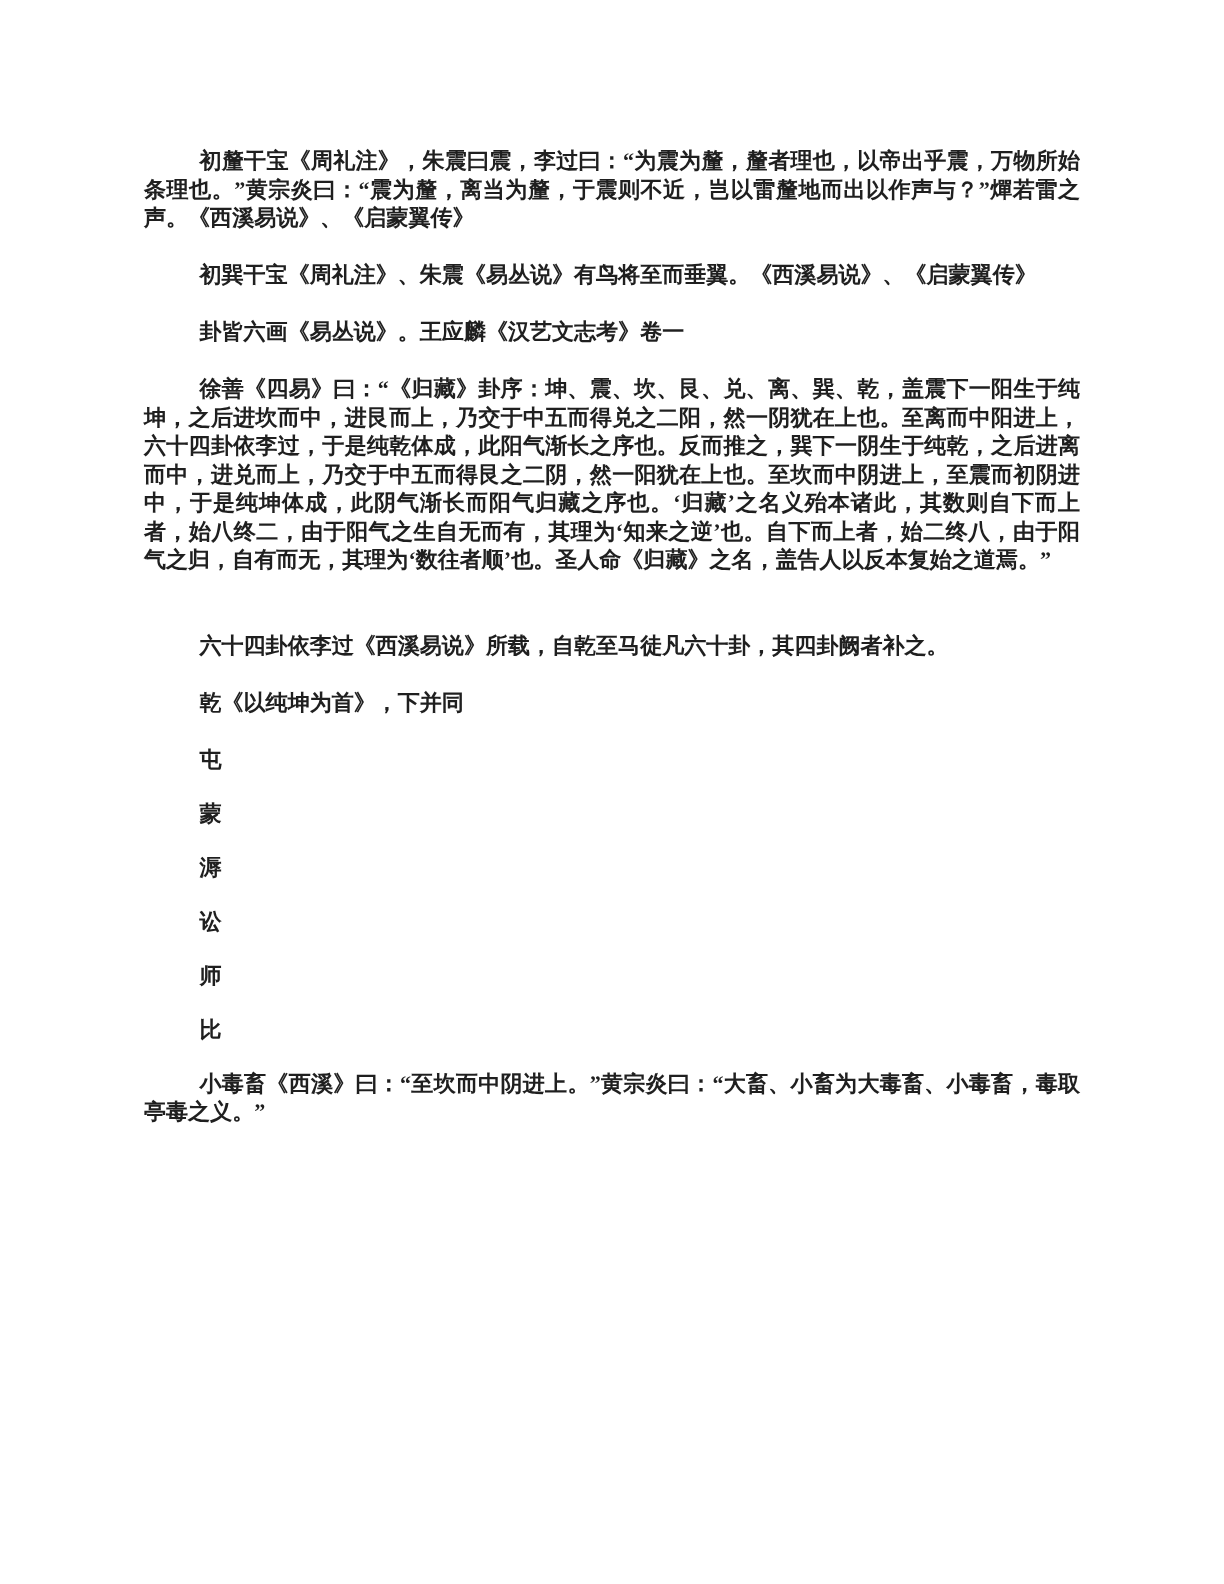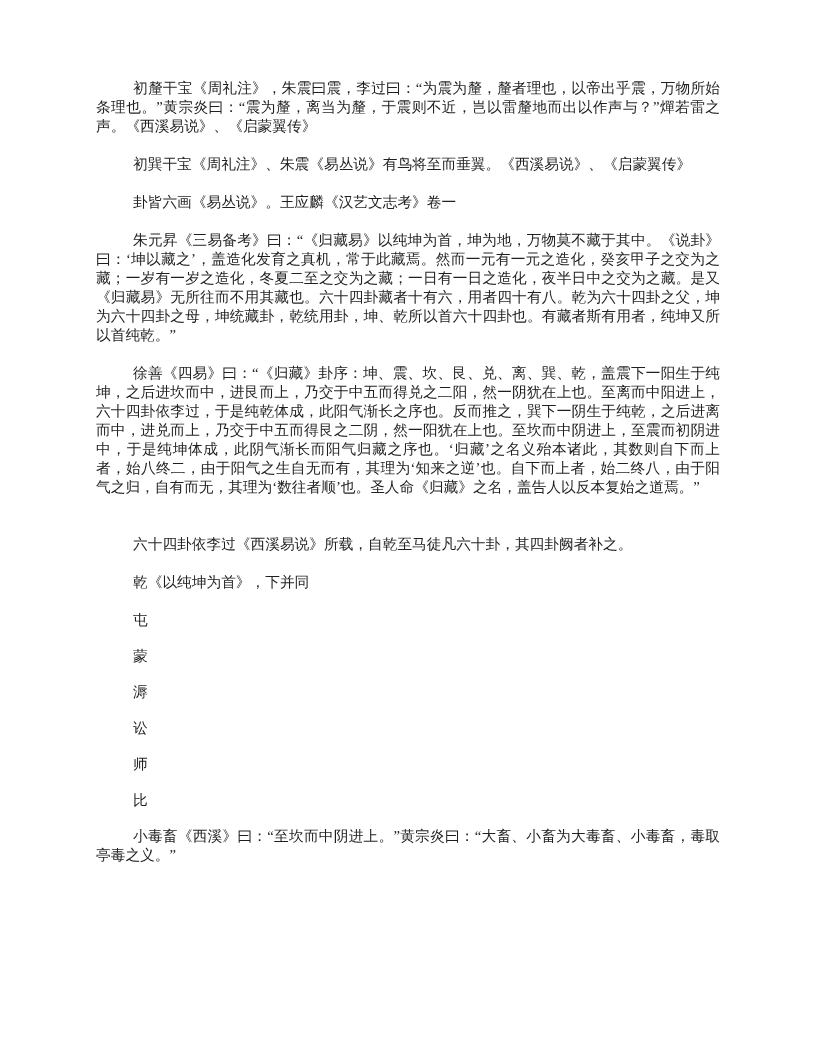--- a/index.html
+++ b/index.html
@@ -10,27 +10,28 @@
   .page {
     position: relative;
     width: 816px;
     height: 1056px;
     background: #ffffff;
     overflow: hidden;
   }
   .text-block {
     position: absolute;
     left: 96px;
-    top: 79px;
+    top: 99px;
     width: 624px;
     font-family: "Liberation Serif", "DejaVu Serif", serif;
     font-size: 14.7px;
     line-height: 19px;
     color: #1f1f1f;
     text-align: justify;
+    font-weight: bold;
   }
   .para {
     margin: 0 0 19px 0;
     text-indent: 37px;
   }
   .para.gap-before {
     margin-top: 38px;
   }
   .para.hexname {
     margin-bottom: 17px;
@@ -38,21 +39,20 @@
   }
 </style>
 </head>
 <body>
 
 <div class="page">
   <div class="text-block">
     <p class="para">初釐干宝《周礼注》，朱震曰震，李过曰：“为震为釐，釐者理也，以帝出乎震，万物所始条理也。”黄宗炎曰：“震为釐，离当为釐，于震则不近，岂以雷釐地而出以作声与？”燀若雷之声。《西溪易说》、《启蒙翼传》</p>
     <p class="para">初巽干宝《周礼注》、朱震《易丛说》有鸟将至而垂翼。《西溪易说》、《启蒙翼传》</p>
     <p class="para">卦皆六画《易丛说》。王应麟《汉艺文志考》卷一</p>
-    <p class="para">朱元昇《三易备考》曰：“《归藏易》以纯坤为首，坤为地，万物莫不藏于其中。《说卦》曰：‘坤以藏之’，盖造化发育之真机，常于此藏焉。然而一元有一元之造化，癸亥甲子之交为之藏；一岁有一岁之造化，冬夏二至之交为之藏；一日有一日之造化，夜半日中之交为之藏。是又《归藏易》无所往而不用其藏也。六十四卦藏者十有六，用者四十有八。乾为六十四卦之父，坤为六十四卦之母，坤统藏卦，乾统用卦，坤、乾所以首六十四卦也。有藏者斯有用者，纯坤又所以首纯乾。”</p>
     <p class="para">徐善《四易》曰：“《归藏》卦序：坤、震、坎、艮、兑、离、巽、乾，盖震下一阳生于纯坤，之后进坎而中，进艮而上，乃交于中五而得兑之二阳，然一阴犹在上也。至离而中阳进上，六十四卦依李过，于是纯乾体成，此阳气渐长之序也。反而推之，巽下一阴生于纯乾，之后进离而中，进兑而上，乃交于中五而得艮之二阴，然一阳犹在上也。至坎而中阴进上，至震而初阴进中，于是纯坤体成，此阴气渐长而阳气归藏之序也。‘归藏’之名义殆本诸此，其数则自下而上者，始八终二，由于阳气之生自无而有，其理为‘知来之逆’也。自下而上者，始二终八，由于阳气之归，自有而无，其理为‘数往者顺’也。圣人命《归藏》之名，盖告人以反本复始之道焉。”</p>
     <p class="para gap-before">六十四卦依李过《西溪易说》所载，自乾至马徒凡六十卦，其四卦阙者补之。</p>
     <p class="para">乾《以纯坤为首》，下并同</p>
     <p class="para hexname">屯</p>
     <p class="para hexname">蒙</p>
     <p class="para hexname">溽</p>
     <p class="para hexname">讼</p>
     <p class="para hexname">师</p>
     <p class="para hexname">比</p>
     <p class="para">小毒畜《西溪》曰：“至坎而中阴进上。”黄宗炎曰：“大畜、小畜为大毒畜、小毒畜，毒取亭毒之义。”</p>

